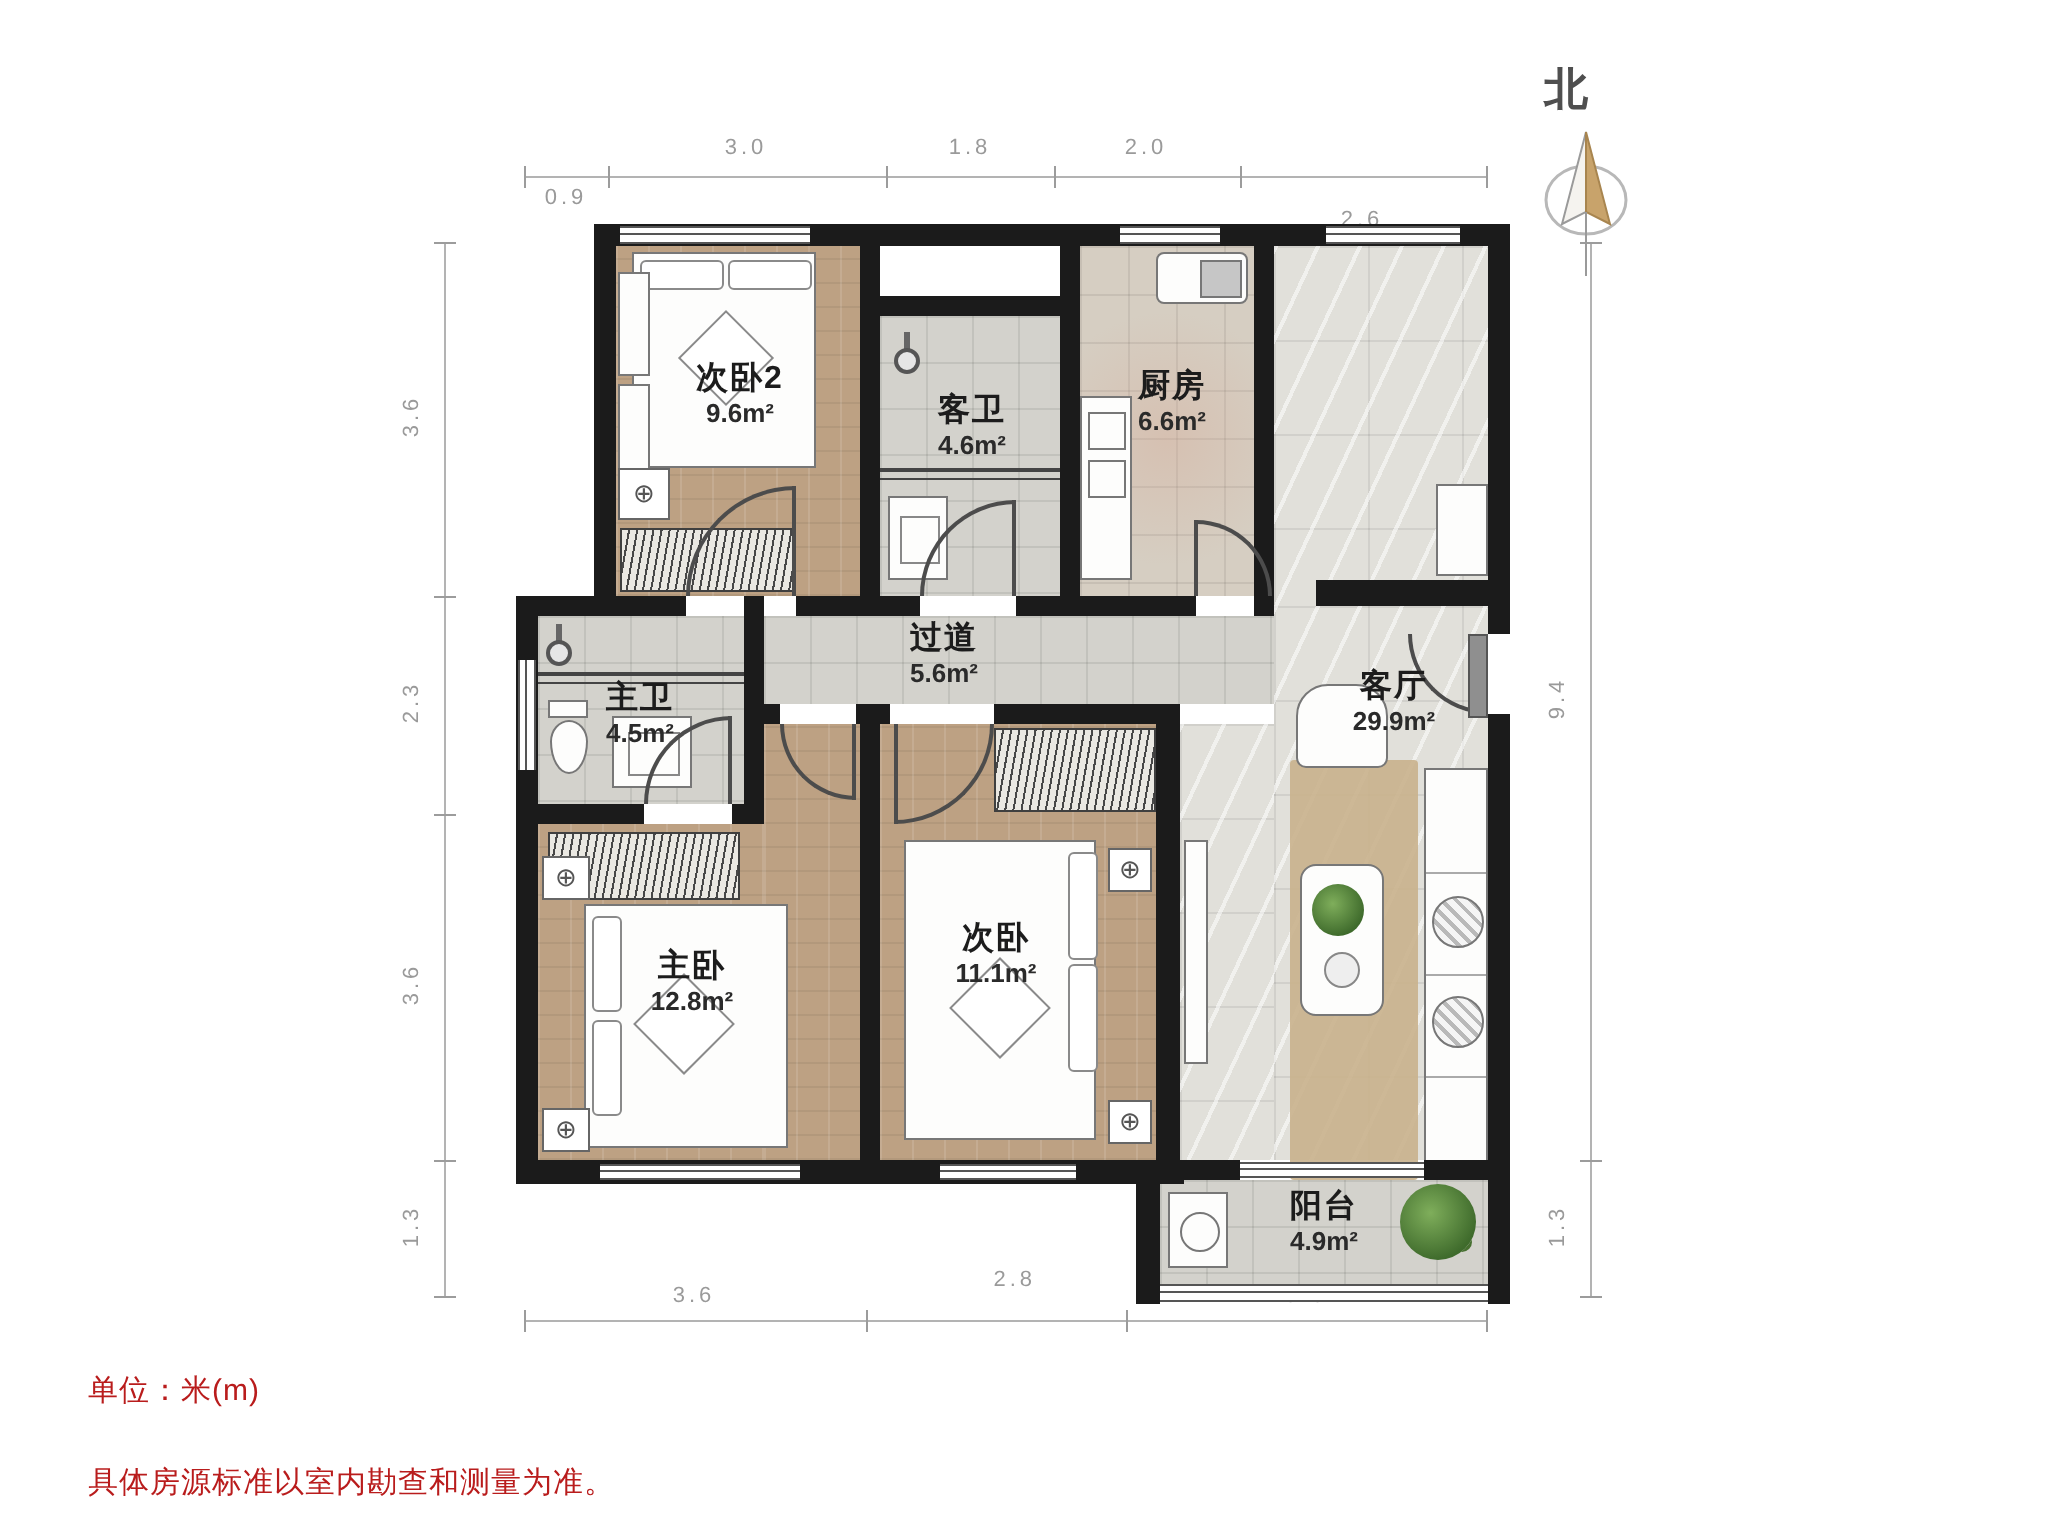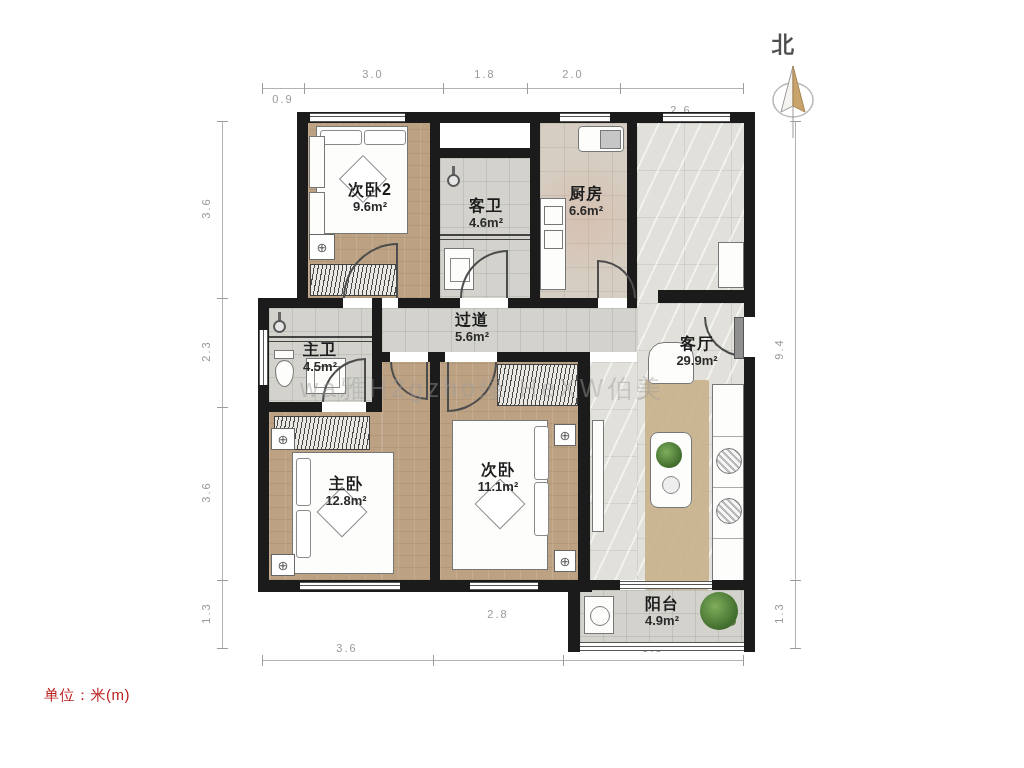--- a/index.html
+++ b/index.html
@@ -263,30 +263,30 @@
   <div class="tick" style="left:790px;top:648px;width:11px;height:1px;"></div>
   <div class="dim-label rot" style="left:759px;top:343px;width:40px;">9.4</div>
   <div class="dim-label rot" style="left:759px;top:607px;width:40px;">1.3</div>
 
   <div class="dim-line" style="left:262px;top:660px;width:482px;height:1px;"></div>
   <div class="tick" style="left:262px;top:655px;width:1px;height:11px;"></div>
   <div class="tick" style="left:433px;top:655px;width:1px;height:11px;"></div>
   <div class="tick" style="left:563px;top:655px;width:1px;height:11px;"></div>
   <div class="tick" style="left:743px;top:655px;width:1px;height:11px;"></div>
   <div class="dim-label" style="left:327px;top:642px;width:40px;">3.6</div>
-  <div class="dim-label" style="left:478px;top:608px;width:40px;">2.8</div>
+  <div class="dim-label" style="left:478px;top:634px;width:40px;text-align:right;">2.8</div>
   <div class="dim-label" style="left:633px;top:642px;width:40px;">3.8</div>
 
   <div class="north-label" style="left:763px;top:30px;width:40px;">北</div>
   <div class="abs" style="left:768px;top:60px;width:50px;height:80px;z-index:2;">
     <svg width="50" height="80" viewBox="0 0 50 80">
       <ellipse cx="25" cy="40" rx="20" ry="17" fill="none" stroke="#b8b8b8" stroke-width="1.5"></ellipse>
       <path d="M25 6 L13 52 L25 46 Z" fill="#f5f3ef" stroke="#9a9a9a" stroke-width="1"></path>
       <path d="M25 6 L37 52 L25 46 Z" fill="#c8a36b" stroke="#a8854f" stroke-width="1"></path>
       <line x1="25" y1="46" x2="25" y2="78" stroke="#9a9a9a" stroke-width="1"></line>
     </svg>
   </div>
 
-  <div class="watermark" style="left:300px;top:372px;">wa雅H2gzho绿 HeXW伯美</div>
 
   <div class="footer" style="left:44px;top:686px;">单位：米(m)</div>
+  <div class="footer" style="left:44px;top:732px;">具体房源标准以室内勘查和测量为准。</div>
 
 </div>
 
 </body></html>

